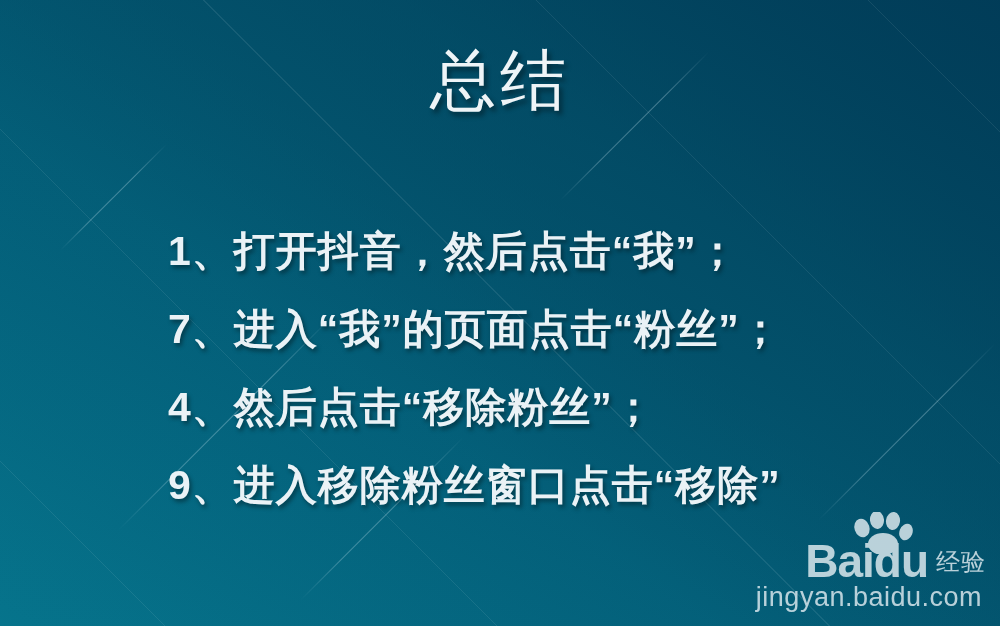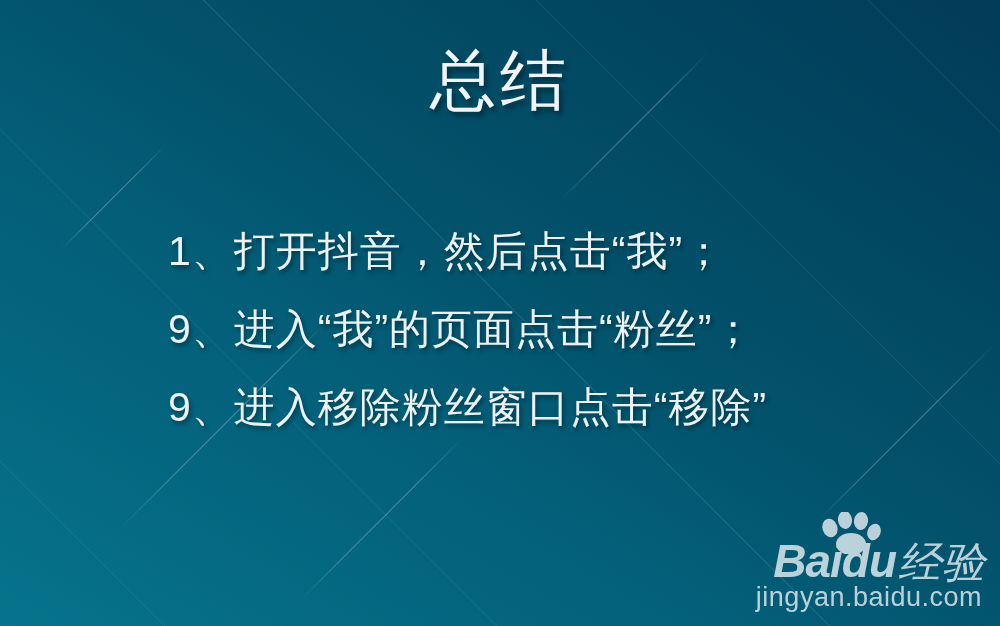--- a/index.html
+++ b/index.html
@@ -82,57 +82,57 @@
     left:168px;
     width:820px;
   }
   .step {
     font-size:41px;
     line-height:78px;
     letter-spacing:1px;
     color:#eaf2f6;
     white-space:nowrap;
     text-shadow:2px 3px 4px rgba(0,0,0,0.40);
+    font-weight:bold;
   }
 
   
   #watermark {
     position:absolute;
     right:14px;
     bottom:14px;
     width:246px;
     height:86px;
     opacity:.80;
     pointer-events:none;
   }
   #wm-row {
     display:flex;
     align-items:flex-end;
     justify-content:flex-end;
-    gap:2px;
+    gap:8px;
     height:58px;
-    font-style:italic;
   }
   #wm-logo {
     position:relative;
     font-size:46px;
     line-height:46px;
     font-weight:700;
     color:#e8f1f5;
     letter-spacing:-1px;
   }
   #paw {
     position:absolute;
     top:-26px;
     left:46px;
     width:62px;
     height:42px;
   }
   #wm-cn {
-    font-size:43px;
+    font-size:24px;
     line-height:40px;
     color:#e8f1f5;
     letter-spacing:1px;
     padding-bottom:2px;
   }
   #wm-url {
     text-align:right;
     font-size:27px;
     line-height:26px;
     letter-spacing:.5px;
@@ -150,21 +150,22 @@
   <div class="streak" style="left:118px; top:530px; width:300px;"></div>
   <div class="streak" style="left:560px; top:200px; width:210px;"></div>
   <div class="streak" style="left:818px; top:520px; width:250px;"></div>
   <div class="streak" style="left:300px; top:600px; width:230px;"></div>
   <div class="streak" style="left:60px; top:250px; width:150px;"></div>
 
   <div id="title">总结</div>
 
   <div id="steps">
     <div class="step">1、打开抖音，然后点击“我”；</div>
-    <div class="step">9、进入“我”的页面点击“粉丝”；</div>
+    <div class="step">7、进入“我”的页面点击“粉丝”；</div>
+    <div class="step">4、然后点击“移除粉丝”；</div>
     <div class="step">9、进入移除粉丝窗口点击“移除”</div>
   </div>
 
   <div id="watermark">
     <div id="wm-row">
       <div id="wm-logo">
         <span>Baidu</span>
         <svg id="paw" viewBox="0 0 62 42">
           <ellipse cx="11" cy="16" rx="7.5" ry="9.5" fill="#e8f1f5" transform="rotate(-18 11 16)"></ellipse>
           <ellipse cx="26" cy="8" rx="7" ry="9" fill="#e8f1f5" transform="rotate(-6 26 8)"></ellipse>

